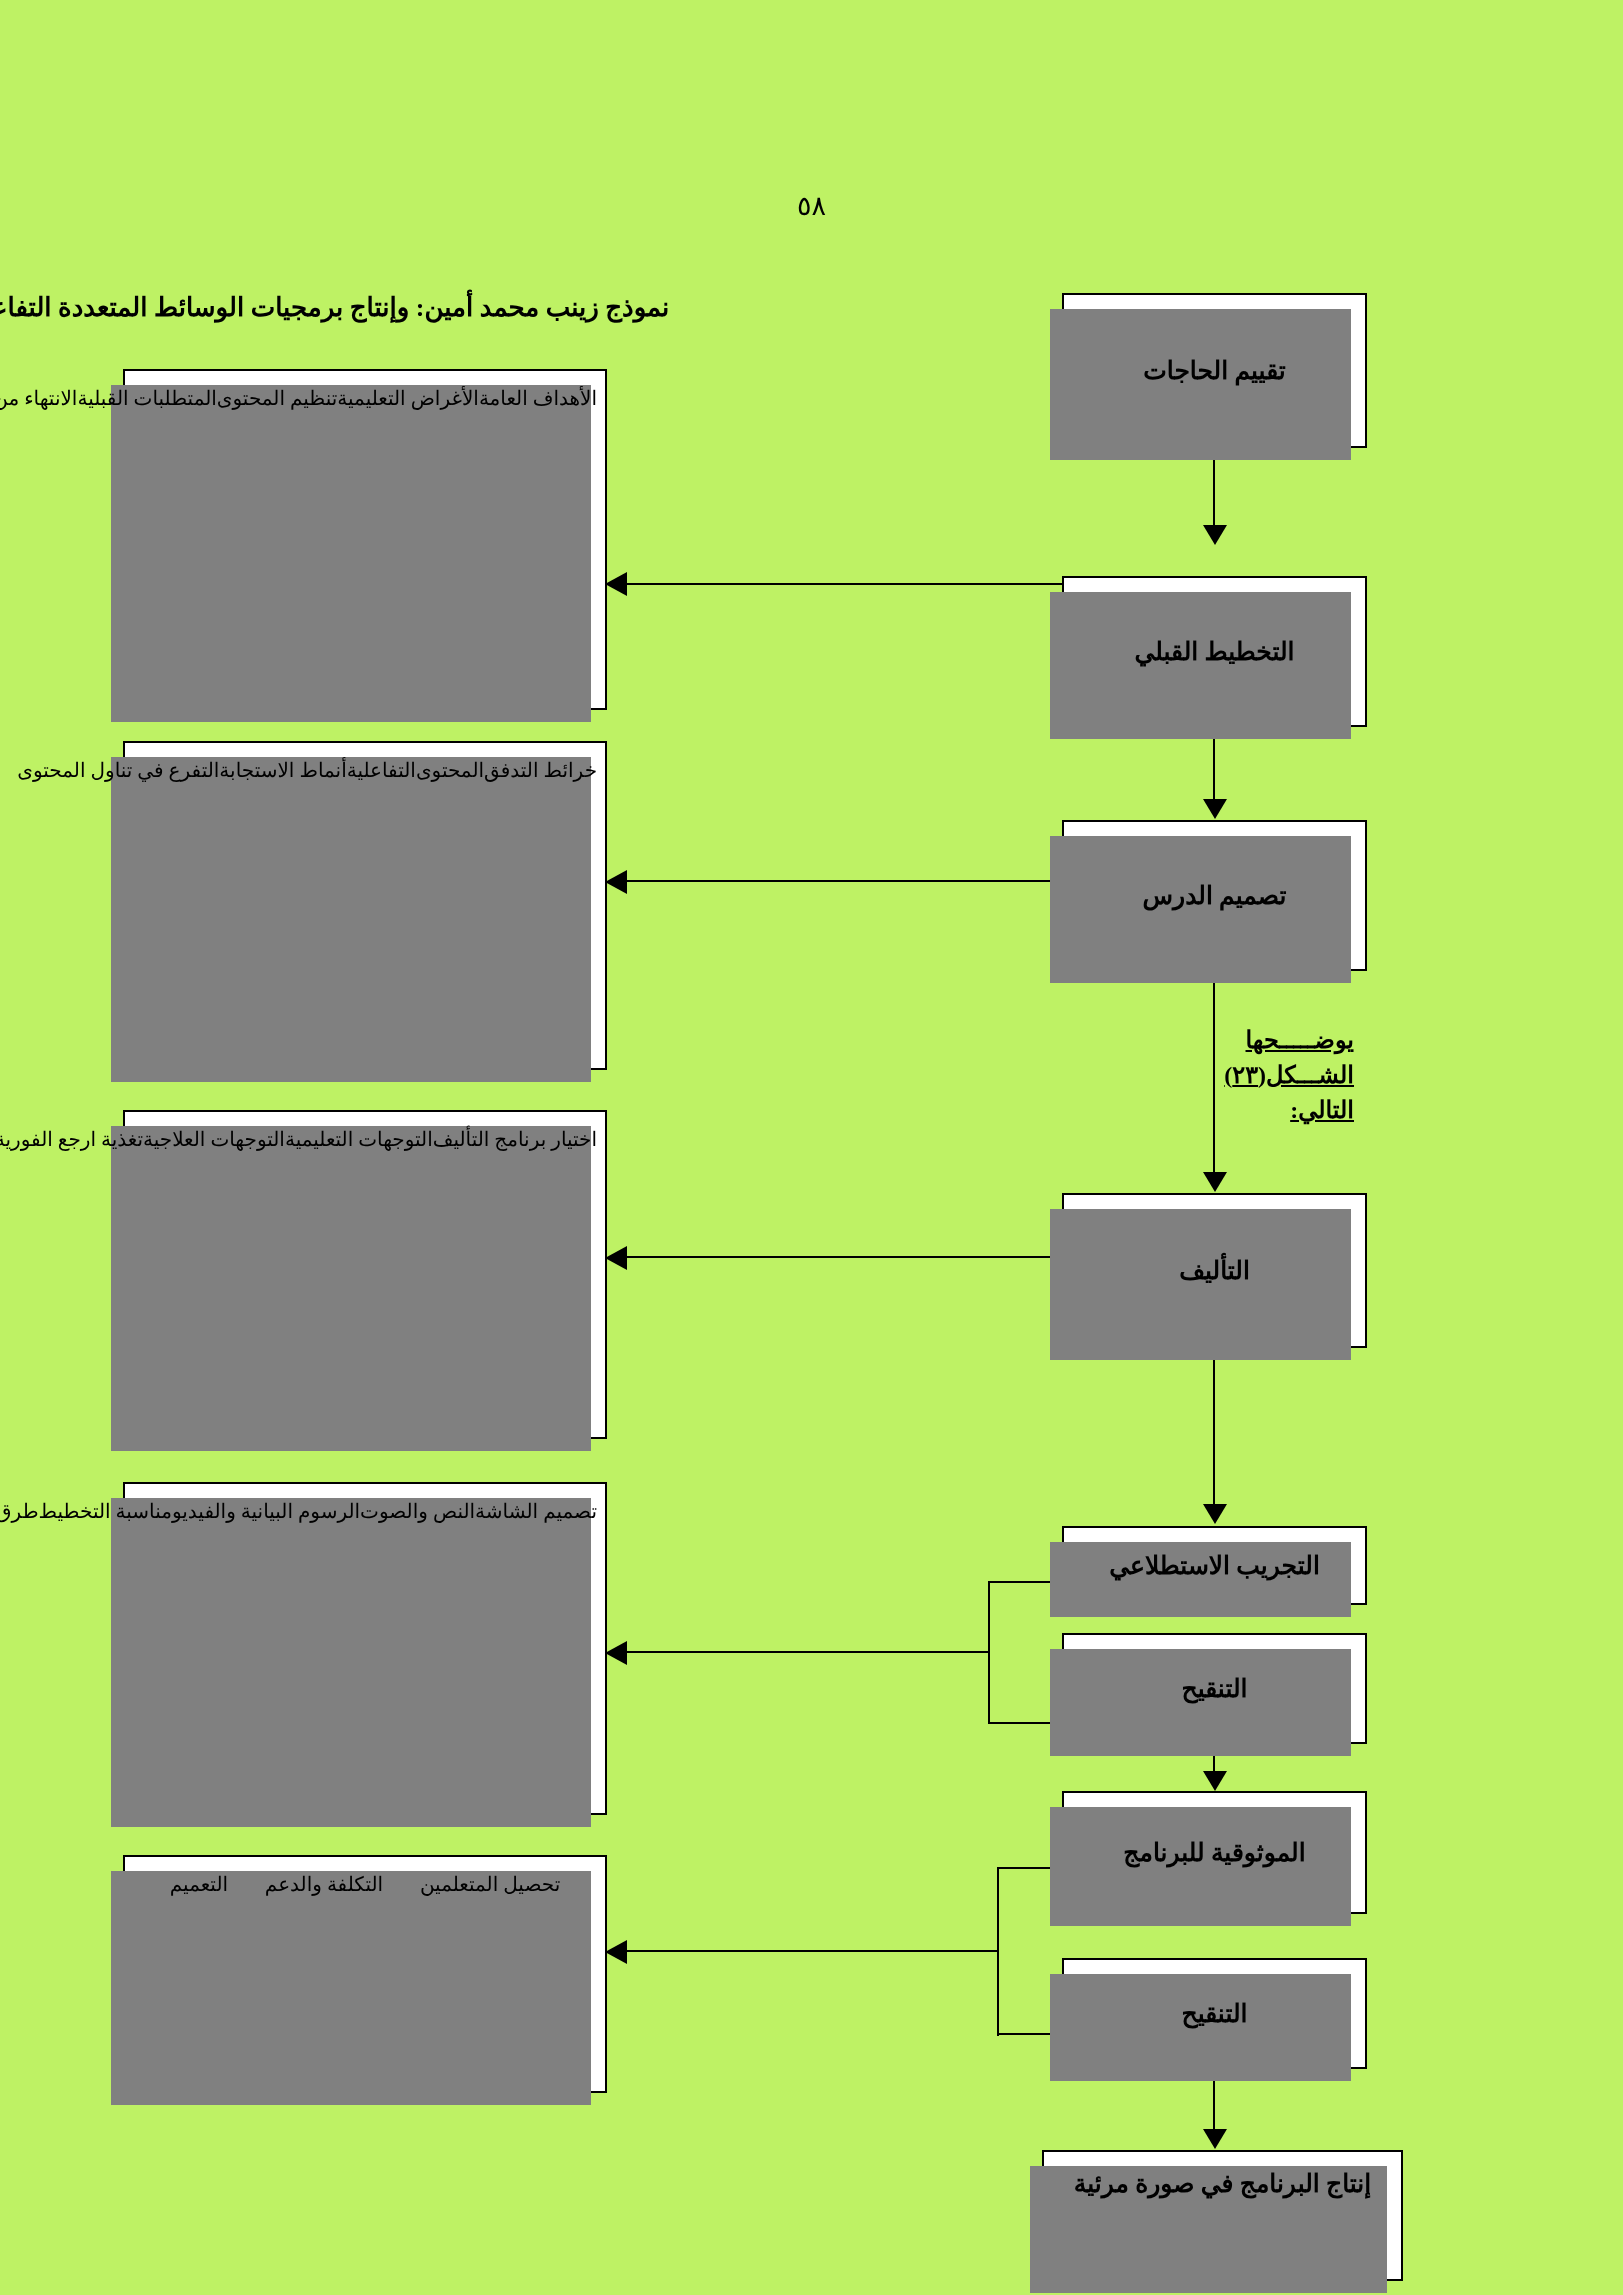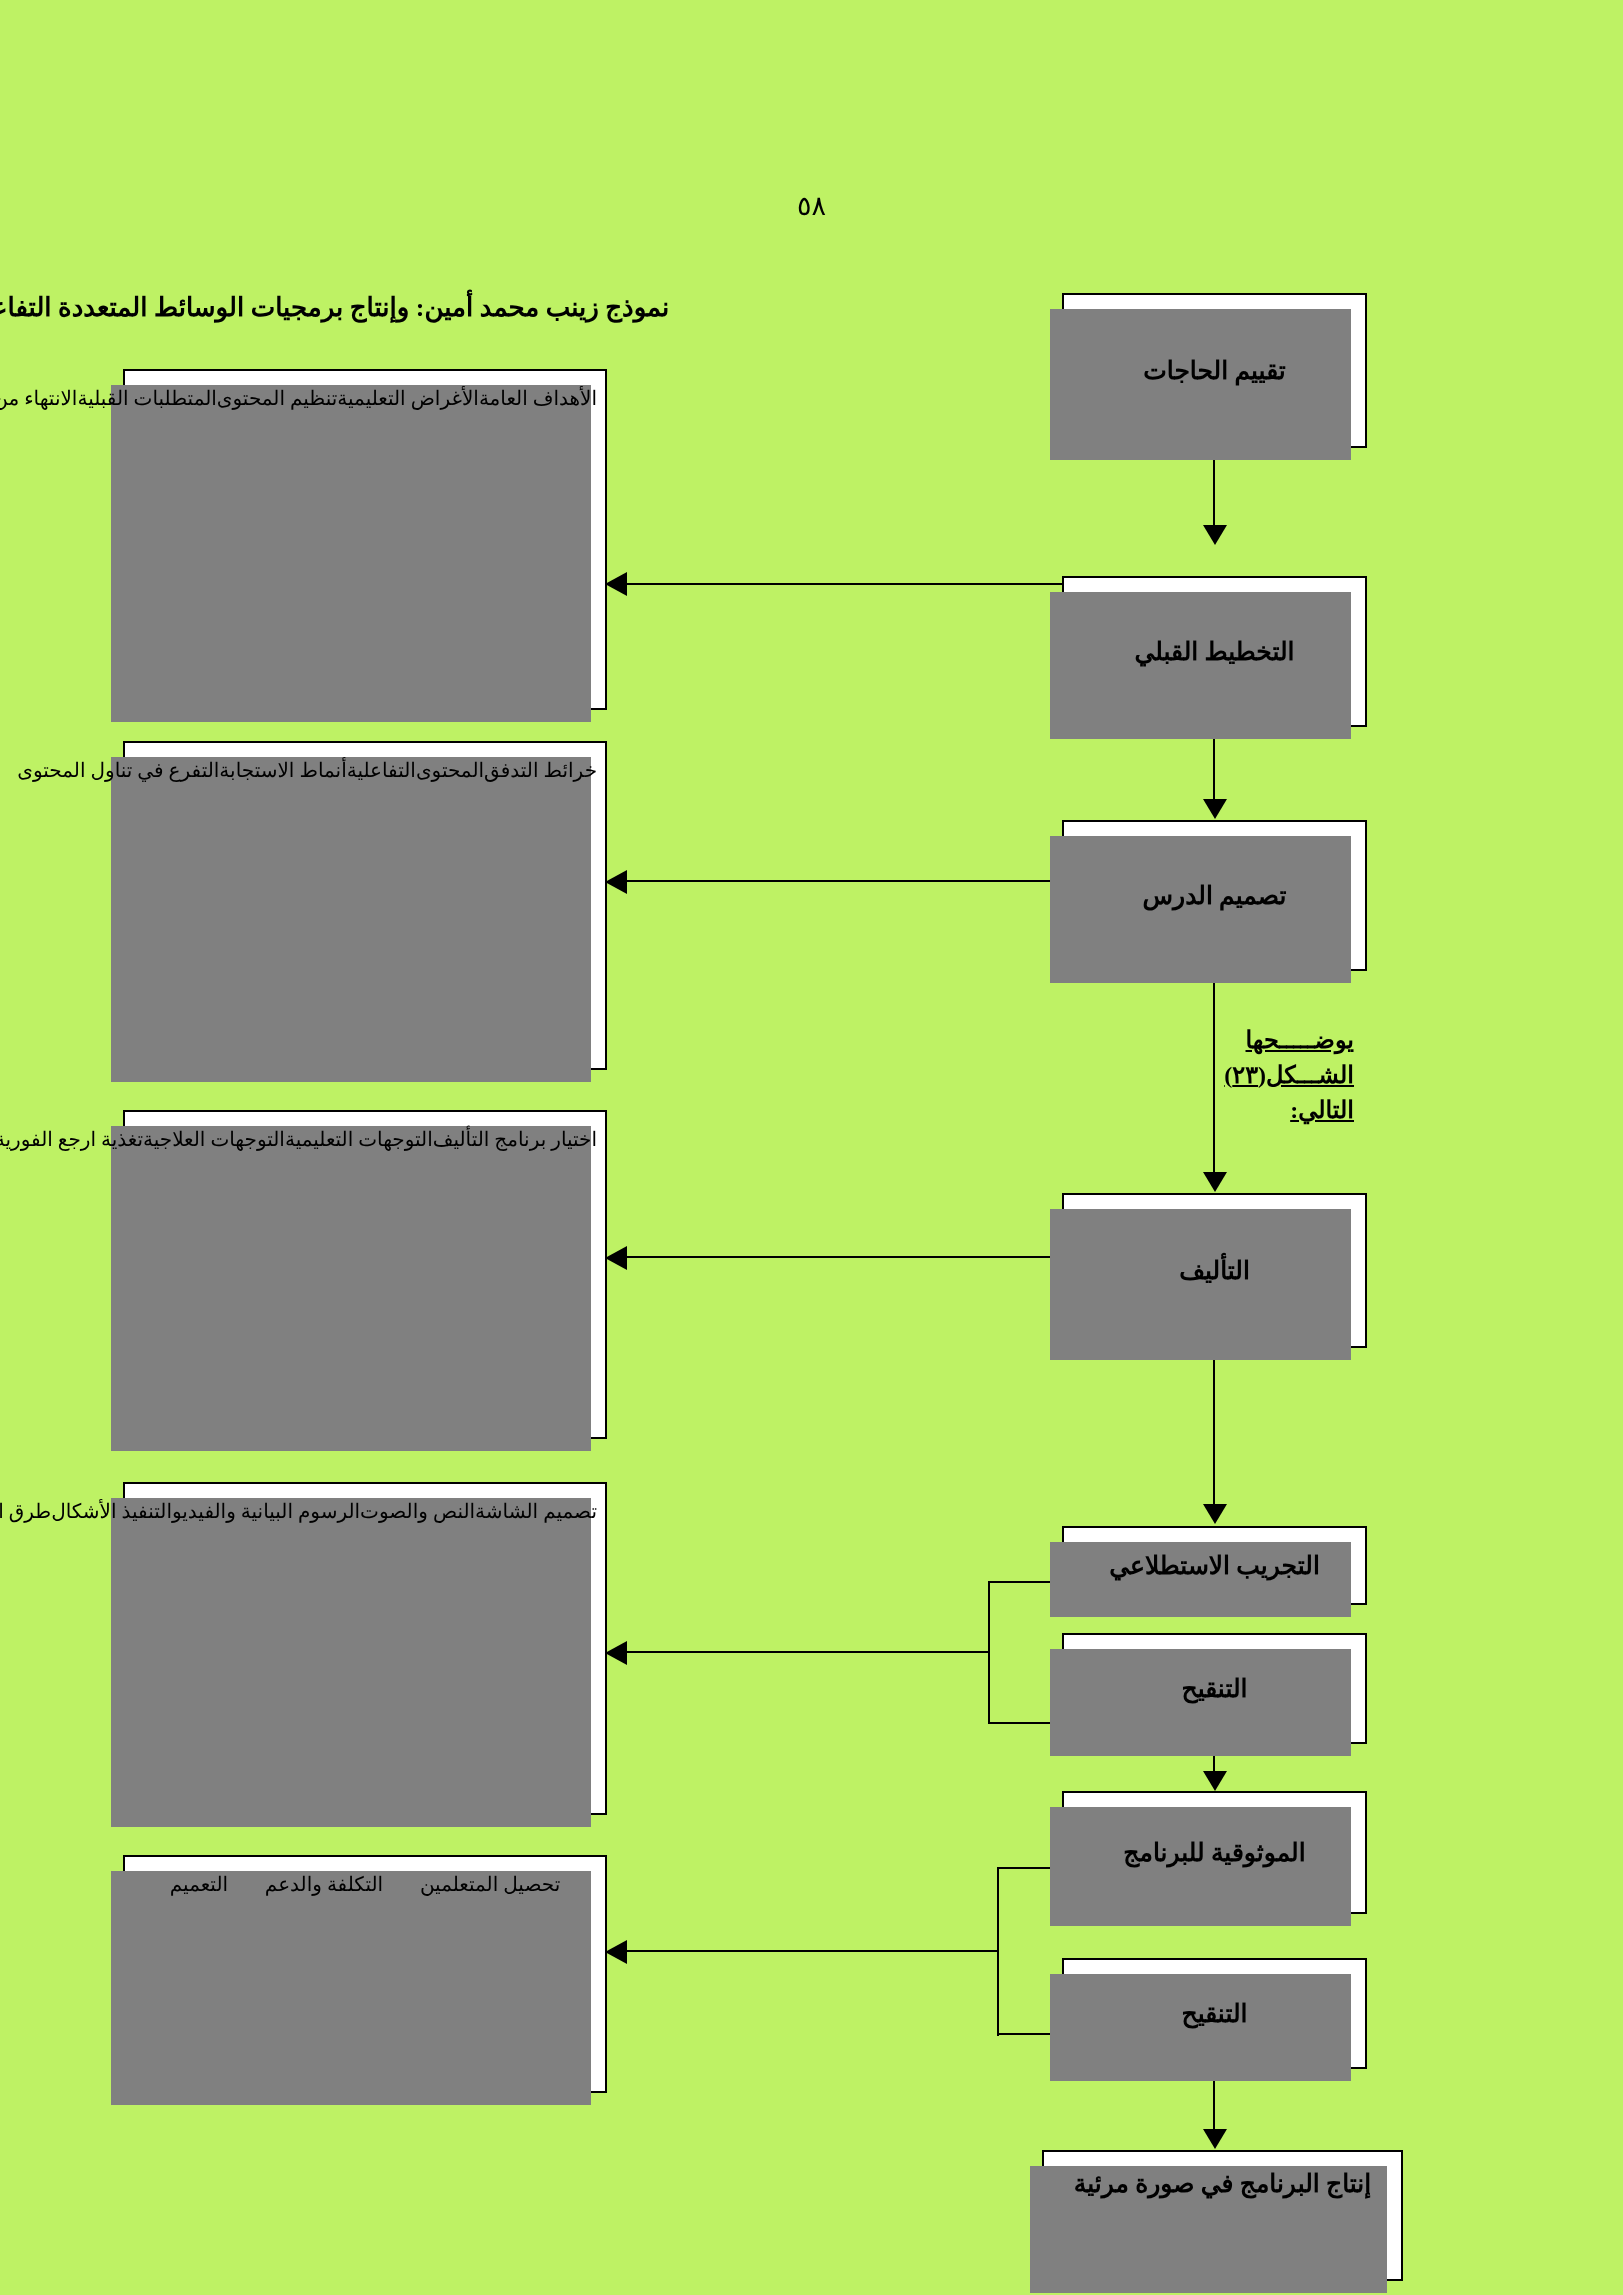--- a/index.html
+++ b/index.html
@@ -175,21 +175,21 @@
     <div class="detail-item">التوجهات التعليمية</div>
     <div class="detail-item">التوجهات العلاجية</div>
     <div class="detail-item">تغذية ارجع الفورية</div>
     <div class="detail-item">تقييم المحتوى</div>
   </div>
 
   <div class="sbox detail-box" style="left:123px; top:1482px; width:484px; height:333px;">
     <div class="detail-item">تصميم الشاشة</div>
     <div class="detail-item">النص والصوت</div>
     <div class="detail-item">الرسوم البيانية والفيديو</div>
-    <div class="detail-item">التنفيذ الأشكال</div>
+    <div class="detail-item">مناسبة التخطيط</div>
     <div class="detail-item">طرق التنفيذ</div>
   </div>
 
   <div class="sbox detail-box" style="left:123px; top:1855px; width:484px; height:238px; justify-content:space-evenly;">
     <div class="detail-item">تحصيل المتعلمين</div>
     <div class="detail-item">التكلفة والدعم</div>
     <div class="detail-item">التعميم</div>
   </div>
 
   <div class="sbox stage-box" style="left:1062px; top:293px; width:305px; height:155px;">

